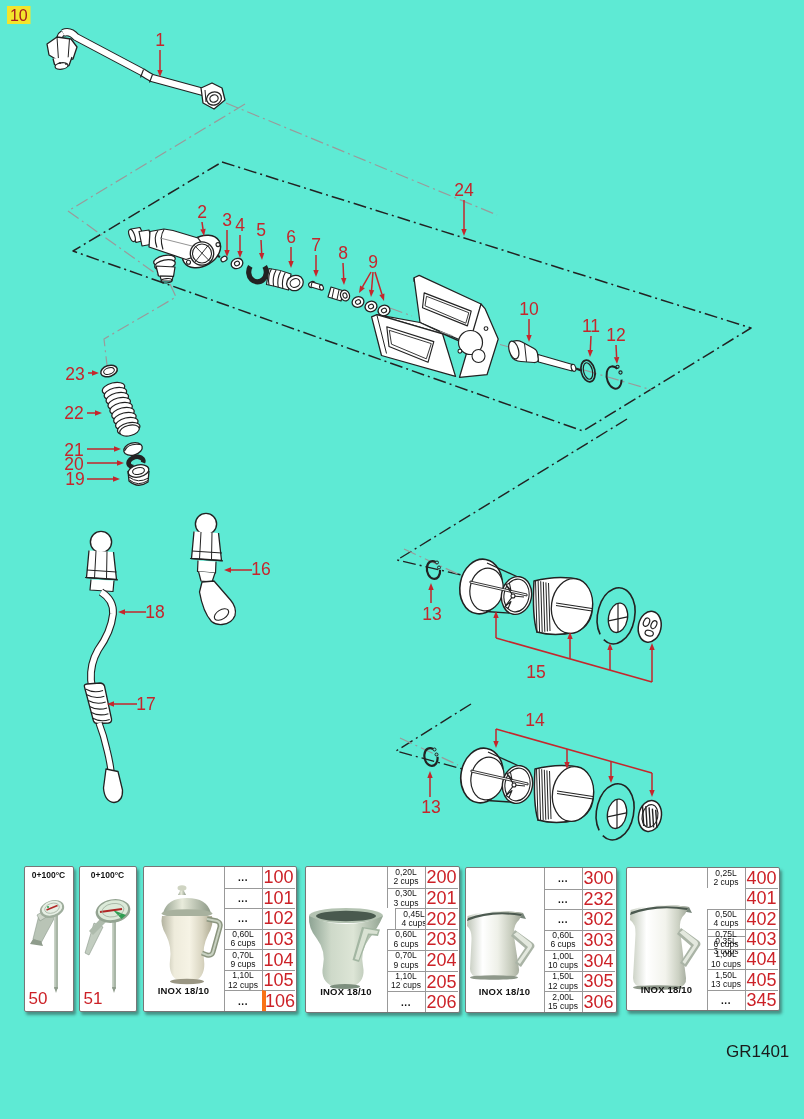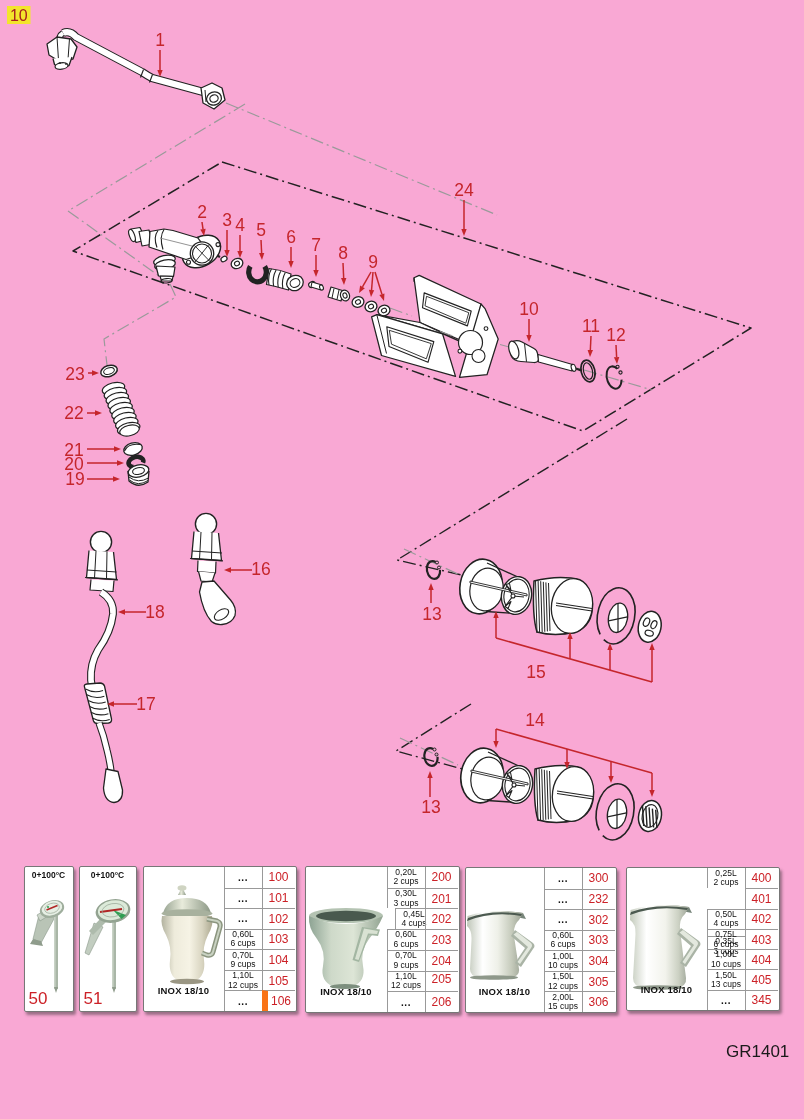--- a/index.html
+++ b/index.html
@@ -1,17 +1,17 @@
 <!DOCTYPE html>
 <html><head><meta charset="utf-8">
 <style>
 html,body{margin:0;padding:0;background:#fff;}
-#page{position:relative;width:804px;height:1119px;background:#f9a8d4;font-family:"Liberation Sans",sans-serif;overflow:hidden;}
+#page{position:relative;width:804px;height:1119px;background:#5eead4;font-family:"Liberation Sans",sans-serif;overflow:hidden;}
 .box{position:absolute;background:#fff;border:1px solid #777;border-radius:2px;box-shadow:2px 3px 3px rgba(40,40,40,.45);overflow:hidden;}
-.num{color:#cc2127;font-size:12px;}
+.num{color:#cc2127;font-size:18px;}
 .cap2{font-size:8.5px;line-height:9.5px;color:#111;}
 .capd{font-size:10px;font-weight:bold;color:#111;letter-spacing:0.5px;}
 .inox{position:absolute;text-align:center;font-size:9.5px;font-weight:bold;color:#111;letter-spacing:0.2px;}
 .tc{position:absolute;top:3px;left:0;width:100%;text-align:center;font-size:8.5px;font-weight:bold;color:#111;}
 .tnum{position:absolute;left:4px;bottom:2px;font-size:17px;color:#cc2127;}
 #gr{position:absolute;left:726px;top:1042px;font-size:17px;color:#1a1a1a;}
 svg text{font-family:"Liberation Sans",sans-serif;}
 </style></head>
 <body>
 <div id="page">
@@ -425,21 +425,21 @@
       </div>
       <div style="position:absolute;left:80px;top:102.86px;width:38px;height:20.57px;border-top:1px solid #999;border-left:1px solid #999;display:flex;align-items:center;justify-content:center;text-align:center;box-sizing:border-box;">
         <div class="cap2">1,10L<br>12 cups</div>
       </div>
       <div style="position:absolute;left:118px;top:102.86px;width:33px;height:20.57px;border-top:1px solid #999;border-left:1px solid #999;display:flex;align-items:center;justify-content:center;box-sizing:border-box;">
         <span class="num">105</span>
       </div>
       <div style="position:absolute;left:80px;top:123.43px;width:38px;height:20.57px;border-top:1px solid #999;border-left:1px solid #999;display:flex;align-items:center;justify-content:center;text-align:center;box-sizing:border-box;">
         <div class="capd">...</div>
       </div>
-      <div style="position:absolute;left:118px;top:123.43px;width:33px;height:20.57px;border-top:1px solid #999;border-left:6px solid #f97316;display:flex;align-items:center;justify-content:center;box-sizing:border-box;">
+      <div style="position:absolute;left:118px;top:123.43px;width:33px;height:20.57px;border-top:1px solid #999;border-left:4px solid #f97316;display:flex;align-items:center;justify-content:center;box-sizing:border-box;">
         <span class="num">106</span>
       </div>
     </div>
     <div class="box" style="left:304.5px;top:866px;width:153px;height:145px;">
       <svg width="81" height="145" viewBox="0 0 81 145" style="position:absolute;left:0;top:0;">
         <g transform="translate(0,0)">
           <defs>
             <linearGradient id="pb1" x1="0" y1="0" x2="1" y2="0">
 <stop offset="0" stop-color="#8da393"></stop>
               <stop offset="0.3" stop-color="#ced9c9"></stop>

